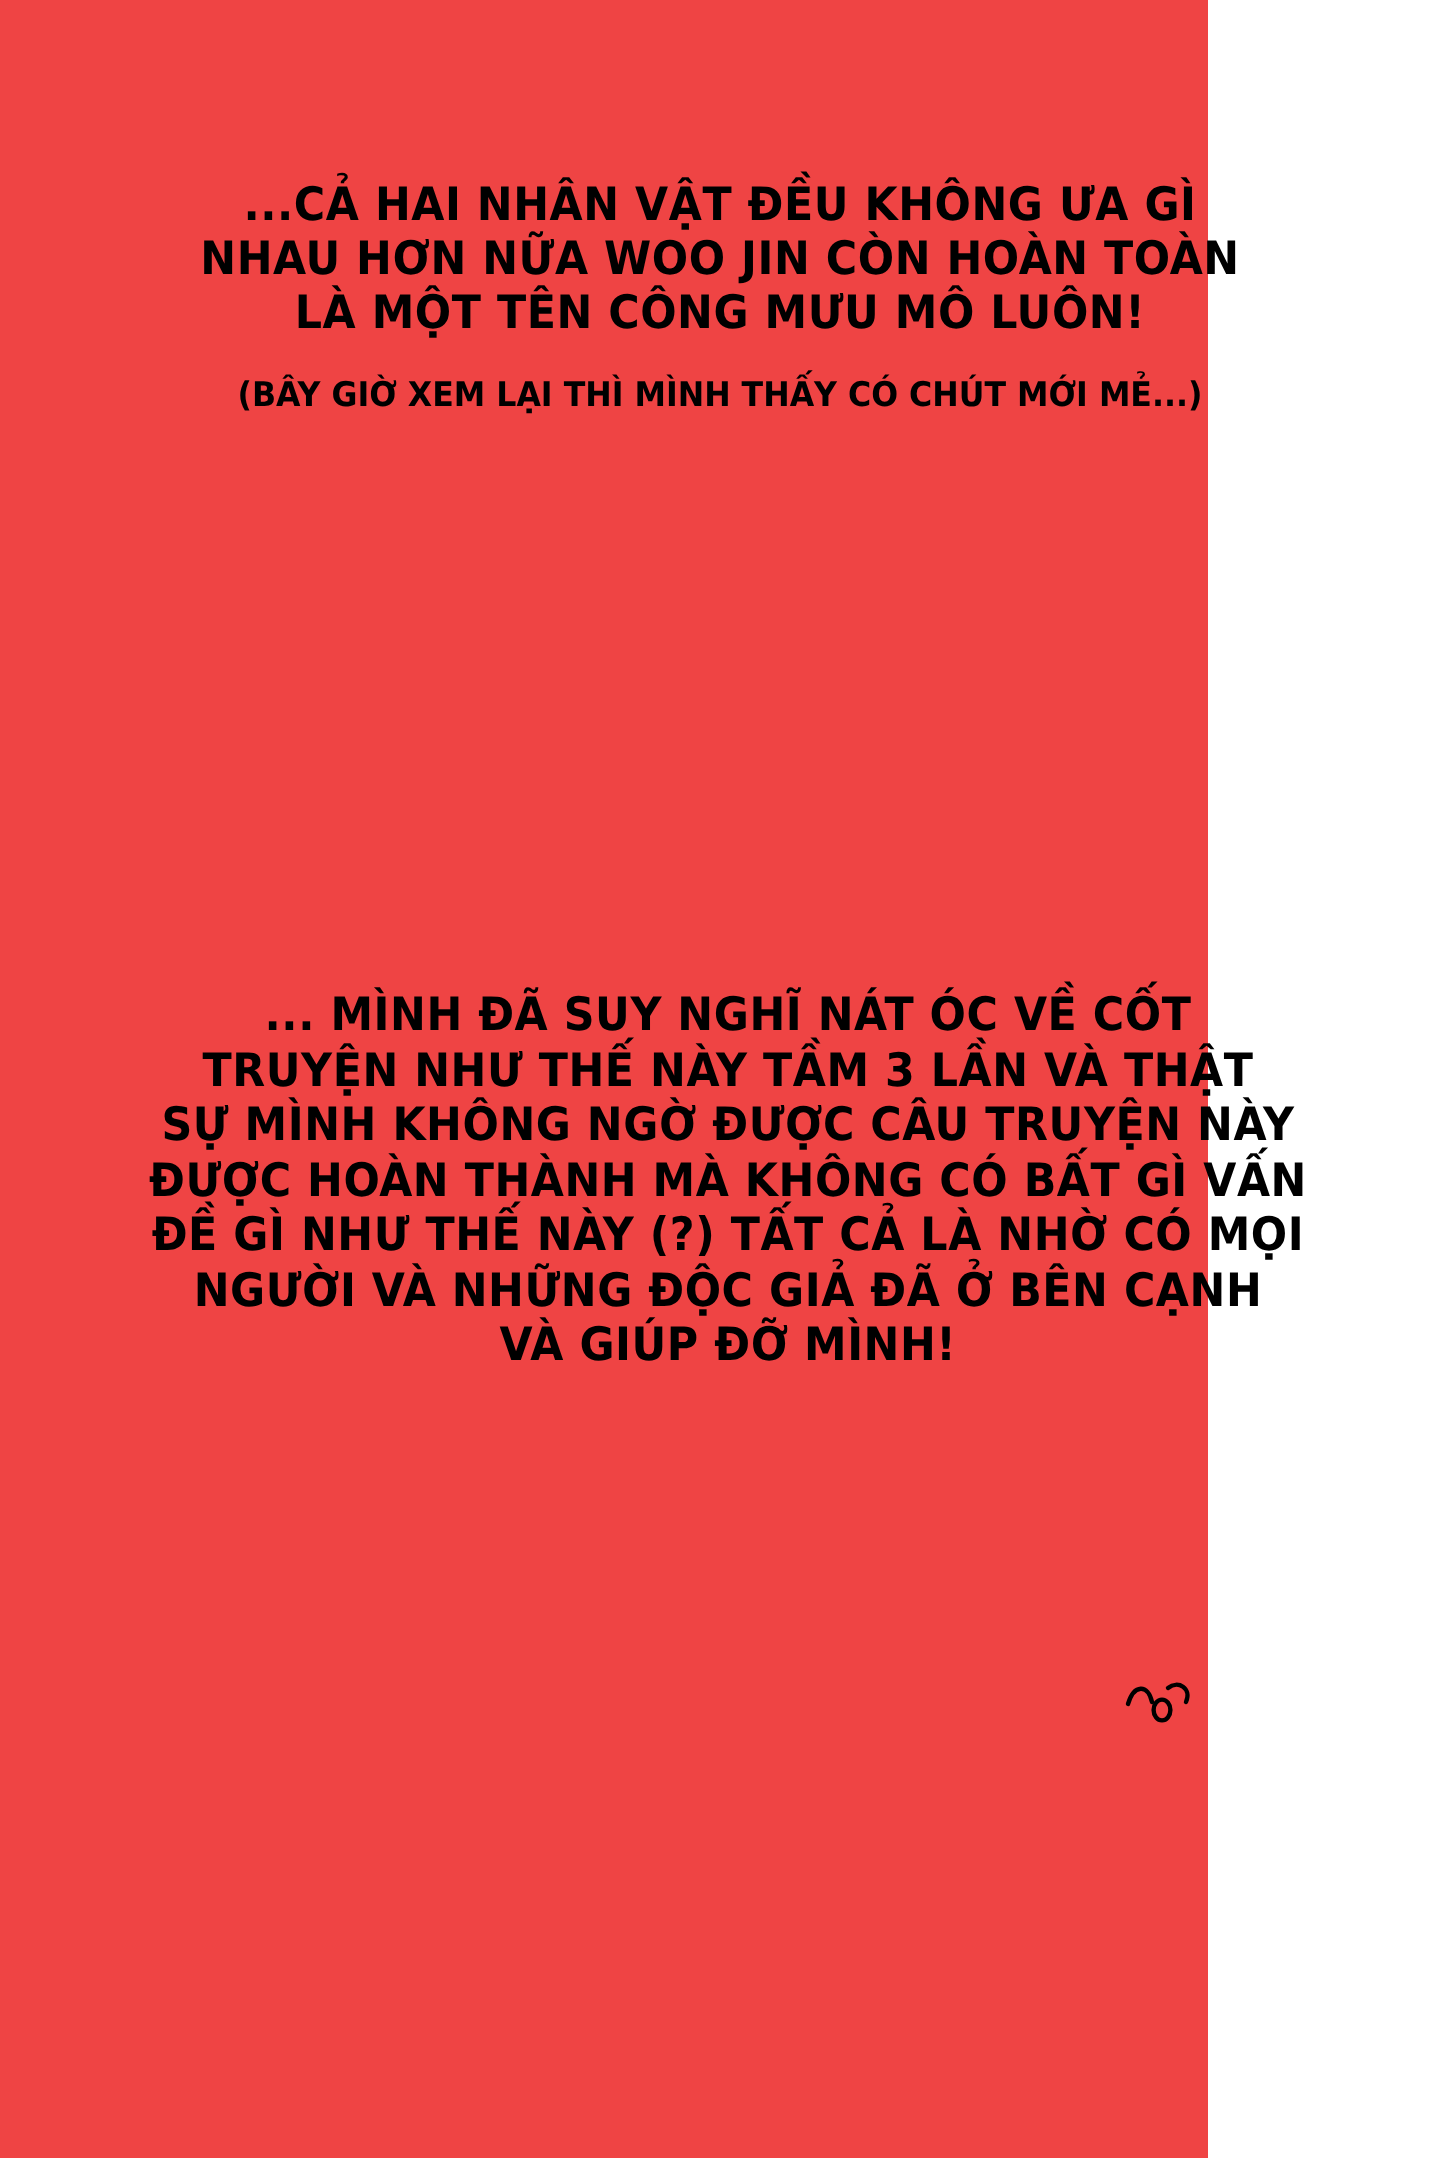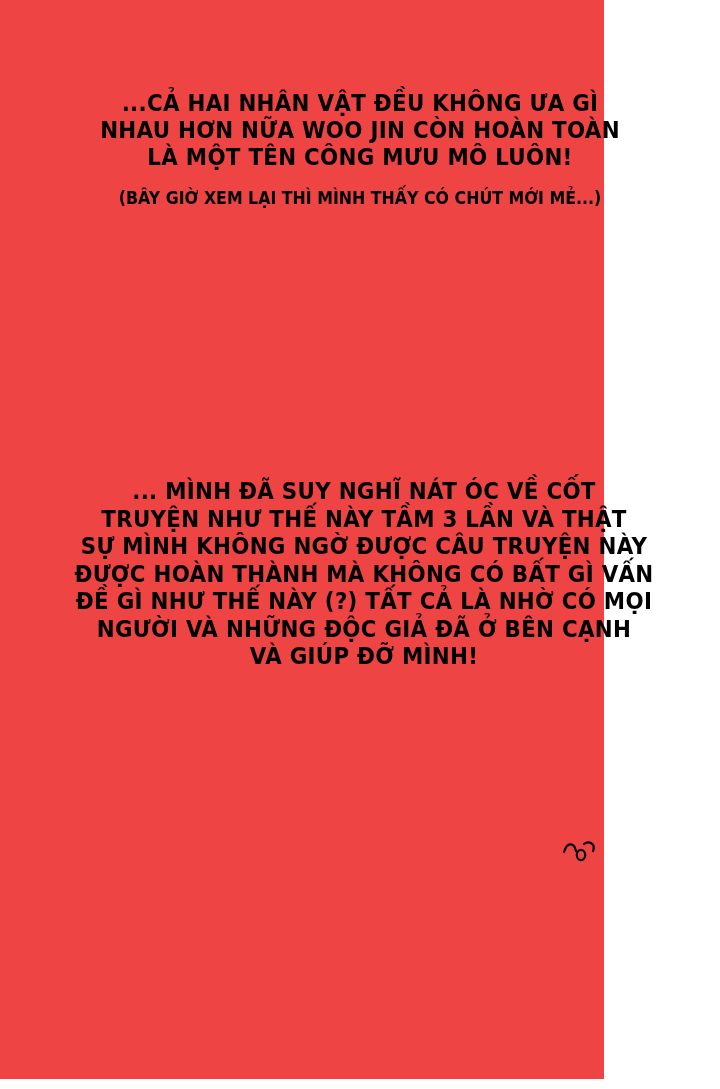--- a/index.html
+++ b/index.html
@@ -47,21 +47,21 @@
     display: block;
     font-size: 17px;
     line-height: 22px;
     font-weight: bold;
     text-transform: uppercase;
     margin-top: 16px;
     transform: scaleX(0.93);
     white-space: nowrap;
   }
   
-  #block-2 { top: 478px; padding-left: 48px; }
+  #block-2 { top: 495px; padding-left: 48px; }
   #block-2 .line {
     font-size: 23px;
     line-height: 27.5px;
     transform: scaleX(0.93);
   }
   
   #block-3 { top: 868px; }
   #block-3 .line {
     font-size: 23px;
     line-height: 27.5px;

